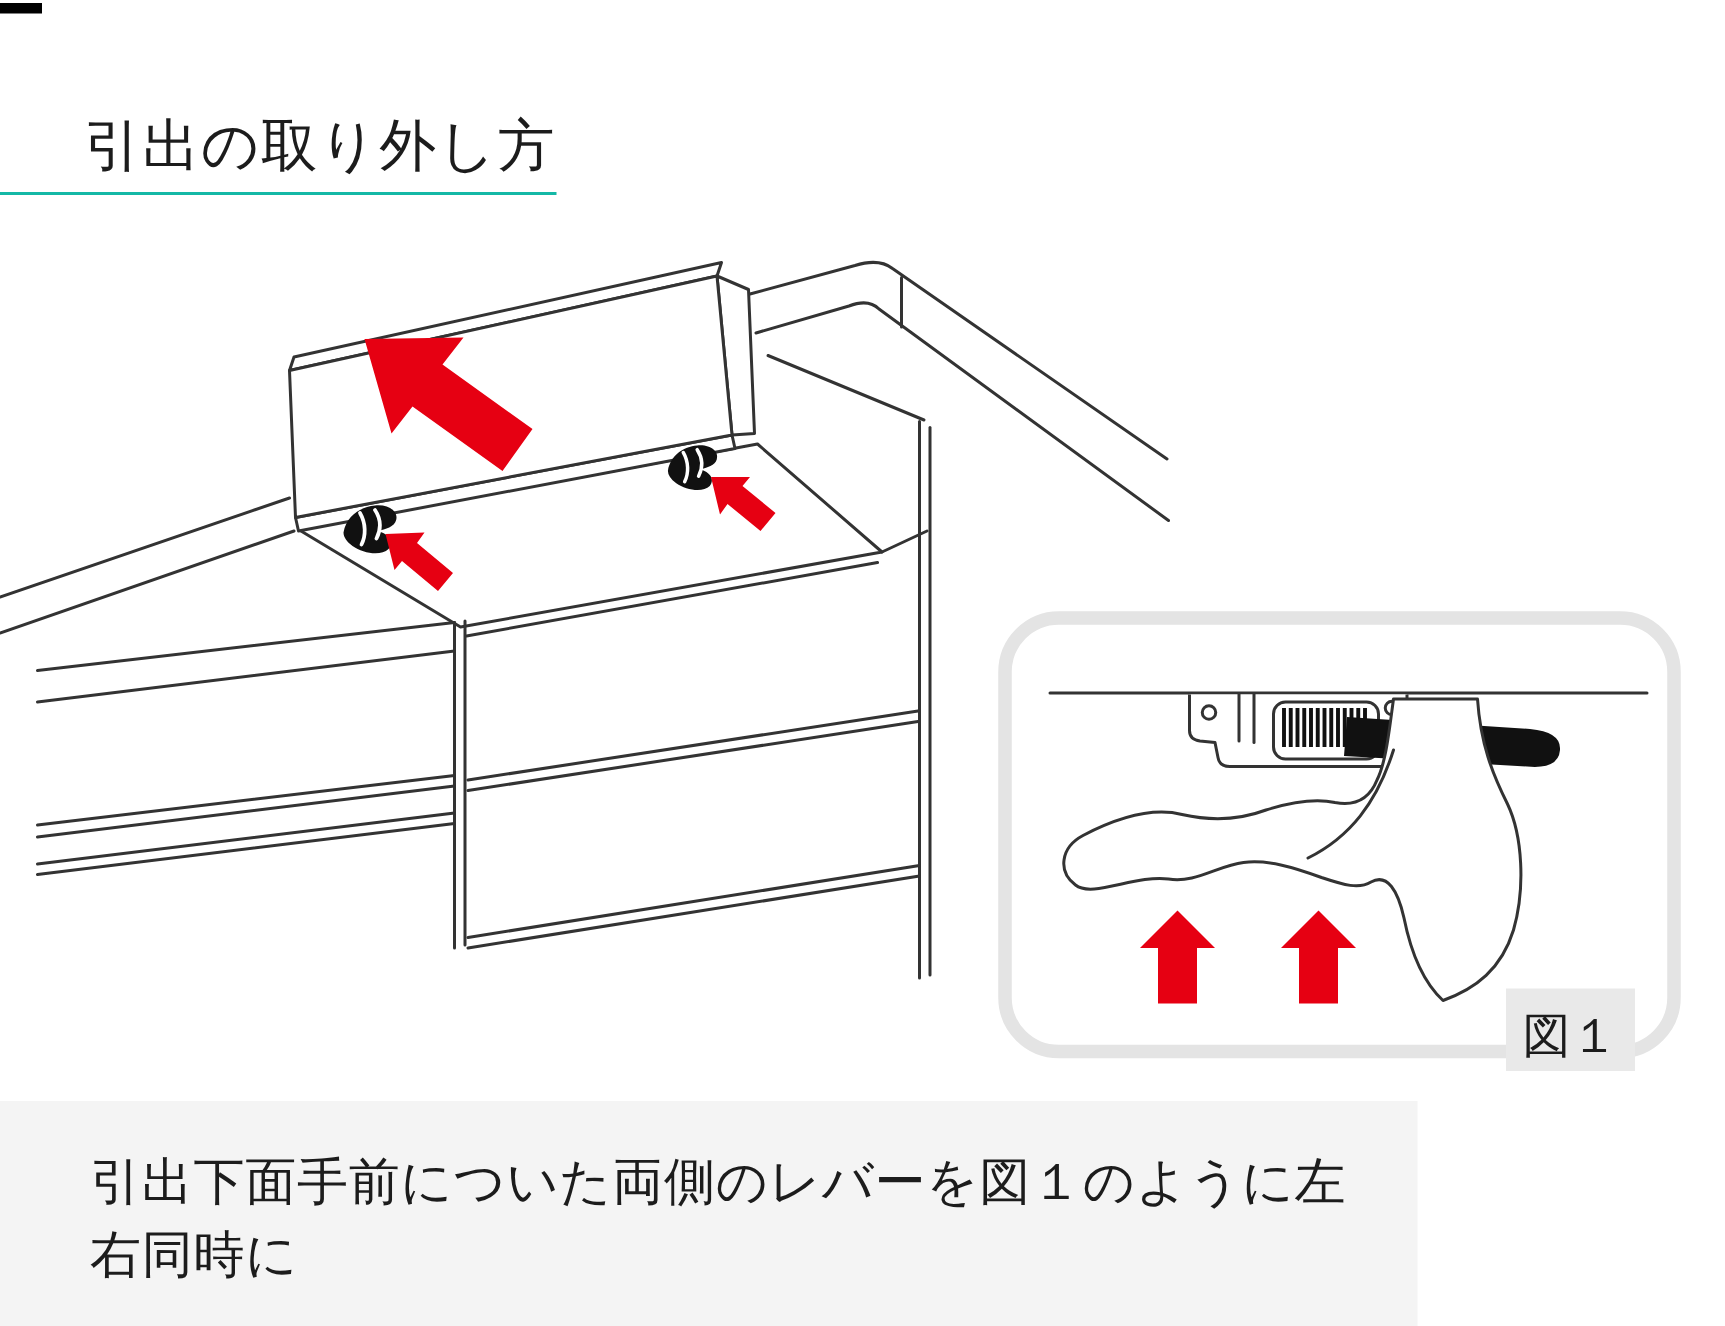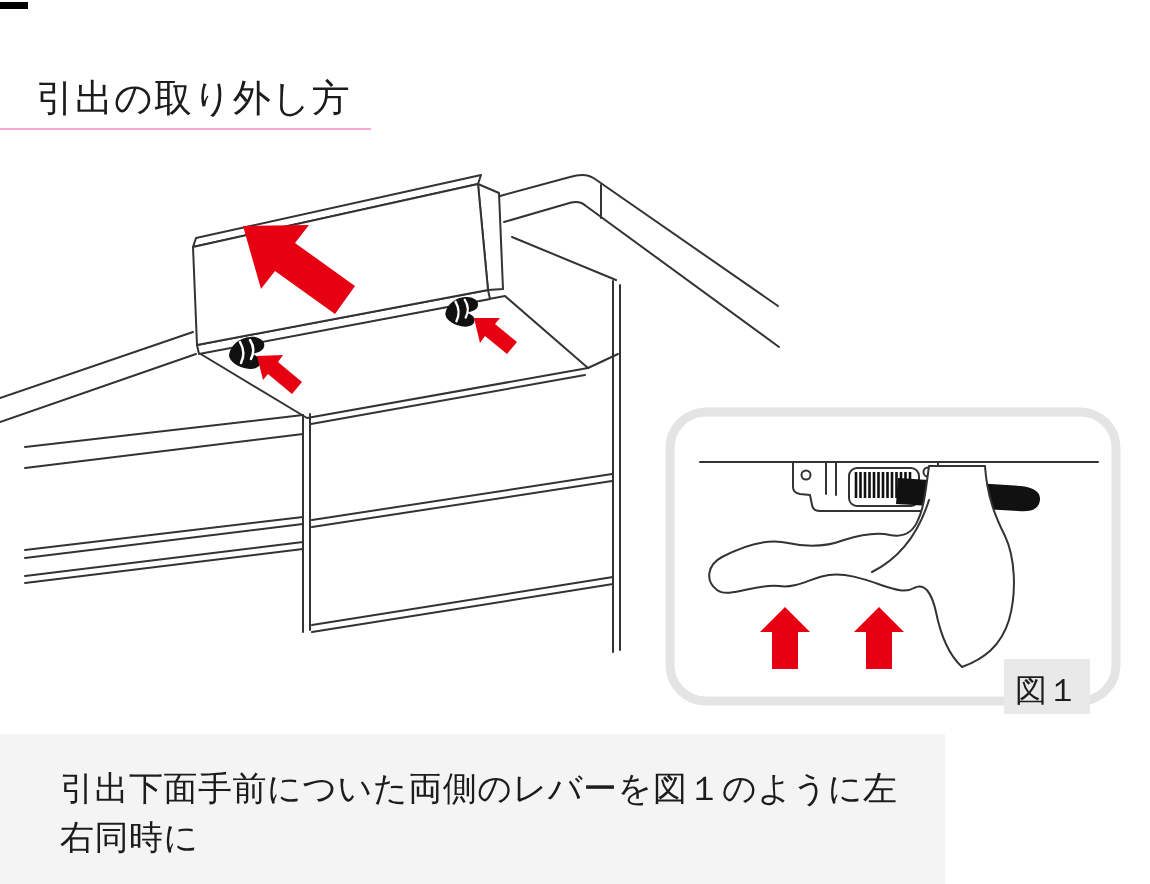--- a/index.html
+++ b/index.html
@@ -10,22 +10,22 @@
     --caption-bg:#f4f4f4;
     --text-color:#1c1c1c;
   }
   *{margin:0;padding:0;box-sizing:border-box;}
   html,body{width:1150px;height:884px;background:#ffffff;overflow:hidden;
     font-family:"Liberation Sans",sans-serif;color:var(--text-color);}
   .page{position:relative;width:1150px;height:884px;background:#fff;}
 
   .corner-marker{position:absolute;left:0;top:2px;width:28px;height:7px;background:#000;}
 
-  .title-wrap{position:absolute;left:0;top:78px;width:371px;border-bottom:2px solid #f9a8d4;
-    padding:0 0 8px 36px;}
+  .title-wrap{position:absolute;left:0;top:78px;width:371px;border-bottom:2px solid #14b8a6;
+    padding:0 0 8px 56px;}
   .title-wrap h1{font-size:38px;font-weight:500;letter-spacing:1px;color:var(--text-color);
     white-space:nowrap;line-height:1.1;}
 
   .illustration{position:absolute;left:0;top:140px;width:1150px;height:595px;}
 
   .caption-band{position:absolute;left:0;top:734px;width:945px;height:150px;
     background:var(--caption-bg);}
   .caption-band p{padding:30px 40px 0 60px;font-size:34px;line-height:49px;
     color:var(--text-color);letter-spacing:0.5px;}
 

